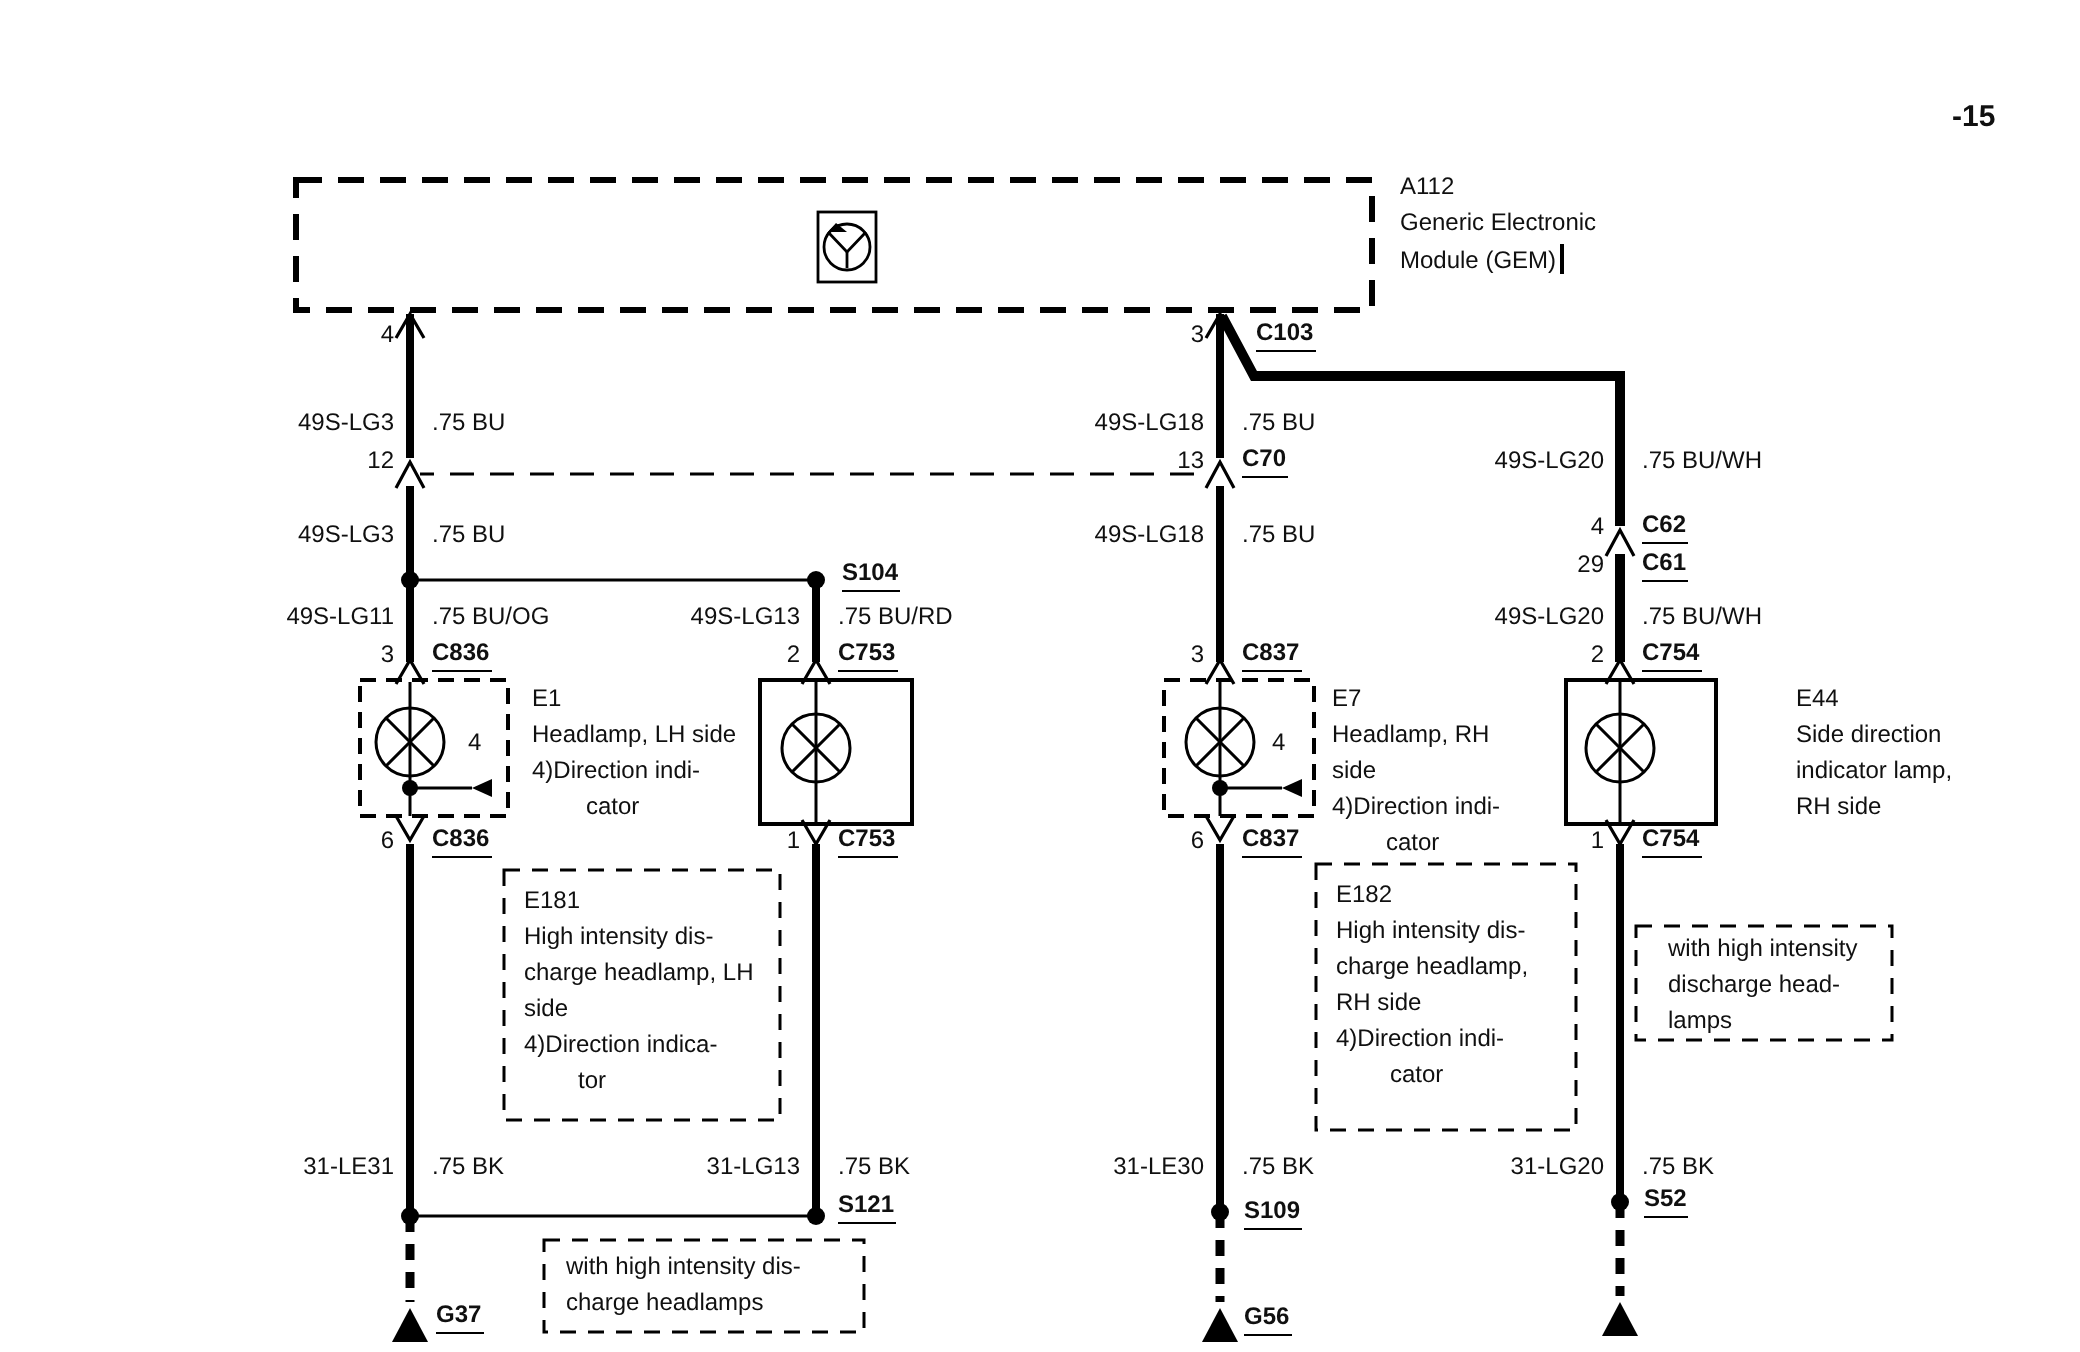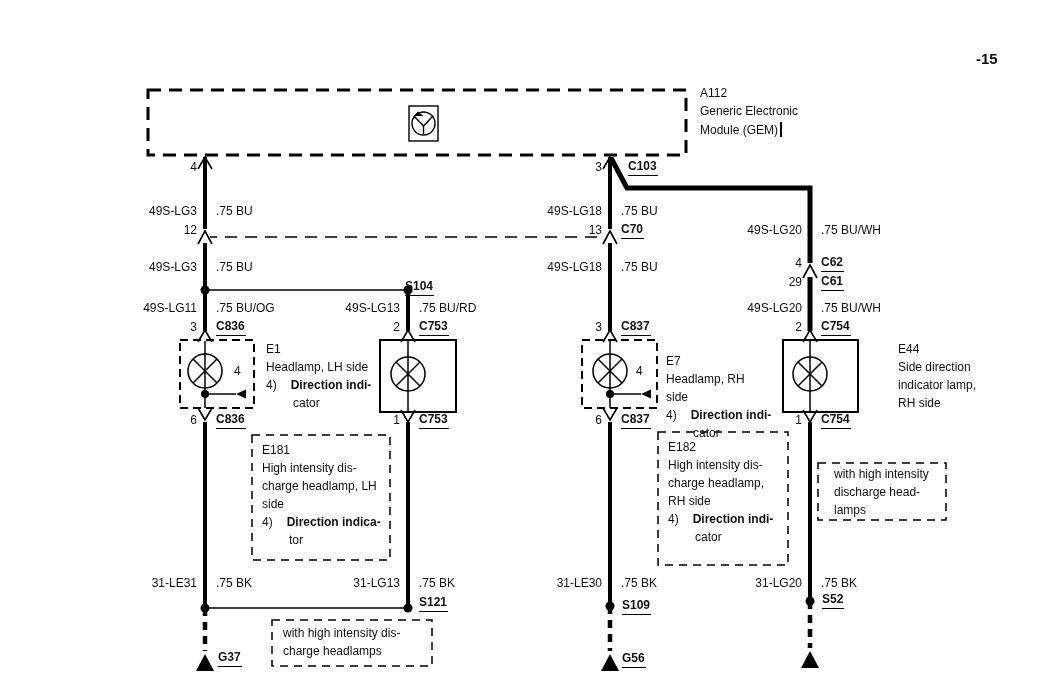--- a/index.html
+++ b/index.html
@@ -5,21 +5,21 @@
   html,body{margin:0;padding:0;background:#fff;}
   #stage{position:relative;width:1040px;height:676px;background:#fff;overflow:hidden;
          font-family:"Liberation Sans",sans-serif;color:#101010;}
   svg.wiring{position:absolute;left:0;top:0;}
   .title{position:absolute;left:58px;top:45px;font-size:21px;font-weight:bold;white-space:nowrap;}
   .pageno{position:absolute;left:976px;top:50px;font-size:15px;font-weight:bold;}
   .lbl{position:absolute;font-size:12px;line-height:14px;white-space:nowrap;}
   .ra{width:80px;text-align:right;}
   .ul{border-bottom:1.5px solid #000;padding:0 1px 2px 0;font-weight:bold;}
   .blk{position:absolute;font-size:12px;line-height:18px;white-space:nowrap;}
-  .noterow .txt{margin-left:14px;font-weight:bold;}
+  .noterow .txt{}
   .indent{padding-left:27px;}
   .cursor{display:inline-block;width:2px;height:15px;background:#000;vertical-align:text-bottom;margin-left:2px;}
 </style>
 </head>
 <body>
 
 <div id="stage">
 
   <svg class="wiring" width="1040" height="676" viewBox="0 0 1040 676">
     <g stroke="#000" fill="none">
@@ -163,21 +163,21 @@
   <div class="lbl ra" style="left:117px;top:260px">49S-LG3</div>
   <div class="lbl" style="left:216px;top:260px">.75 BU</div>
   <div class="lbl ra" style="left:522px;top:260px">49S-LG18</div>
   <div class="lbl" style="left:621px;top:260px">.75 BU</div>
 
   <div class="lbl ra" style="left:722px;top:256px">4</div>
   <div class="lbl" style="left:821px;top:255px"><span class="ul">C62</span></div>
   <div class="lbl ra" style="left:722px;top:275px">29</div>
   <div class="lbl" style="left:821px;top:274px"><span class="ul">C61</span></div>
 
-  <div class="lbl" style="left:405px;top:279px"><span class="ul">S104</span></div>
+  <div class="lbl" style="left:421px;top:279px"><span class="ul">S104</span></div>
 
   <div class="lbl ra" style="left:117px;top:301px">49S-LG11</div>
   <div class="lbl" style="left:216px;top:301px">.75 BU/OG</div>
   <div class="lbl ra" style="left:320px;top:301px">49S-LG13</div>
   <div class="lbl" style="left:419px;top:301px">.75 BU/RD</div>
   <div class="lbl ra" style="left:722px;top:301px">49S-LG20</div>
   <div class="lbl" style="left:821px;top:301px">.75 BU/WH</div>
 
   <div class="lbl ra" style="left:117px;top:320px">3</div>
   <div class="lbl" style="left:216px;top:319px"><span class="ul">C836</span></div>
@@ -192,21 +192,21 @@
   <div class="lbl" style="left:636px;top:364px">4</div>
 
   <div class="blk" style="left:266px;top:340px">
     <div>E1</div>
     <div>Headlamp, LH side</div>
     <div class="noterow"><span>4)</span><span class="txt">Direction indi-</span></div>
     <div class="indent">cator</div>
   </div>
 
 
-  <div class="blk" style="left:666px;top:352px">
+  <div class="blk" style="left:666px;top:340px">
     <div>E7</div>
     <div>Headlamp, RH</div>
     <div>side</div>
     <div class="noterow"><span>4)</span><span class="txt">Direction indi-</span></div>
     <div class="indent">cator</div>
   </div>
 
   <div class="blk" style="left:898px;top:340px">
     <div>E44</div>
     <div>Side direction</div>

